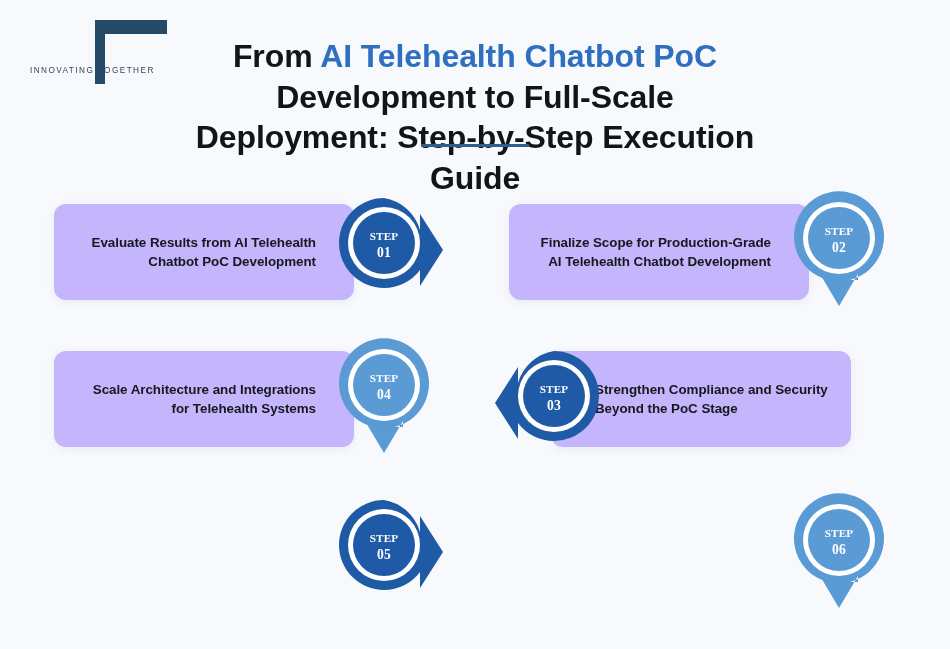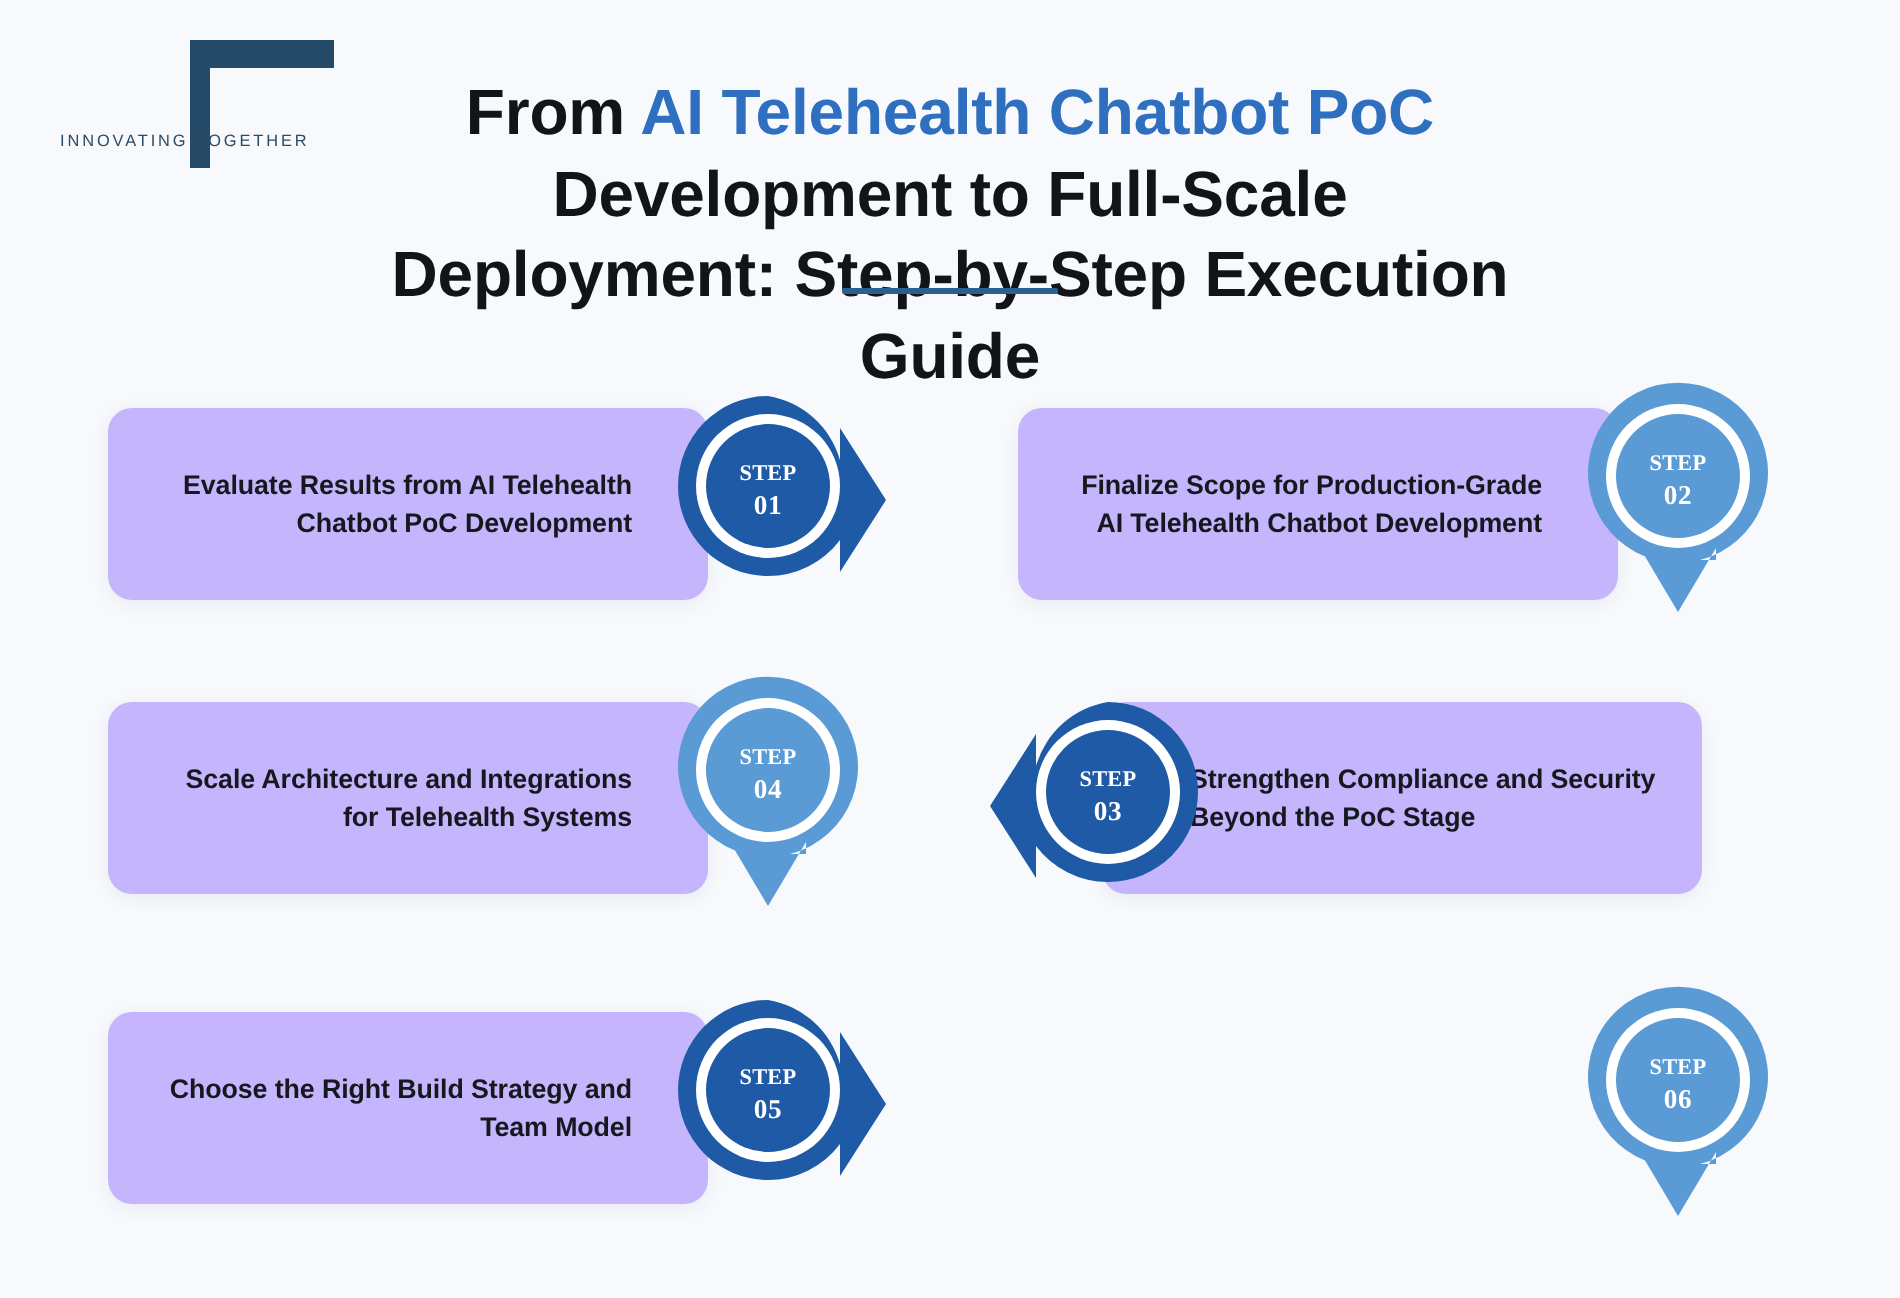--- a/index.html
+++ b/index.html
@@ -231,23 +231,20 @@
           <circle cx="59" cy="65" r="36" fill="#ffffff"></circle>
           <circle cx="59" cy="65" r="31" fill="#1f5aa6"></circle>
         </g>
         <text class="badge-label" x="59" y="62" text-anchor="middle">STEP</text>
         <text class="badge-num" x="59" y="79" text-anchor="middle">03</text>
       </svg>
     </div>
   </div>
 
   <div class="step col-l row-3">
-    <div class="card text-right">
-      <div class="card-text">Choose the Right Build Strategy and Team Model</div>
-    </div>
     <div class="badge at-right">
       <svg viewBox="0 0 118 130" xmlns="http://www.w3.org/2000/svg">
         <path d="M59 20 A45 45 0 1 0 59 110 A45 45 0 0 0 95 92 L95 108 L118 72 L95 36 L95 52 A45 45 0 0 0 59 20 Z" fill="#1f5aa6"></path>
         <circle cx="59" cy="65" r="36" fill="#ffffff"></circle>
         <circle cx="59" cy="65" r="31" fill="#1f5aa6"></circle>
         <text class="badge-label" x="59" y="62" text-anchor="middle">STEP</text>
         <text class="badge-num" x="59" y="79" text-anchor="middle">05</text>
       </svg>
     </div>
   </div>

